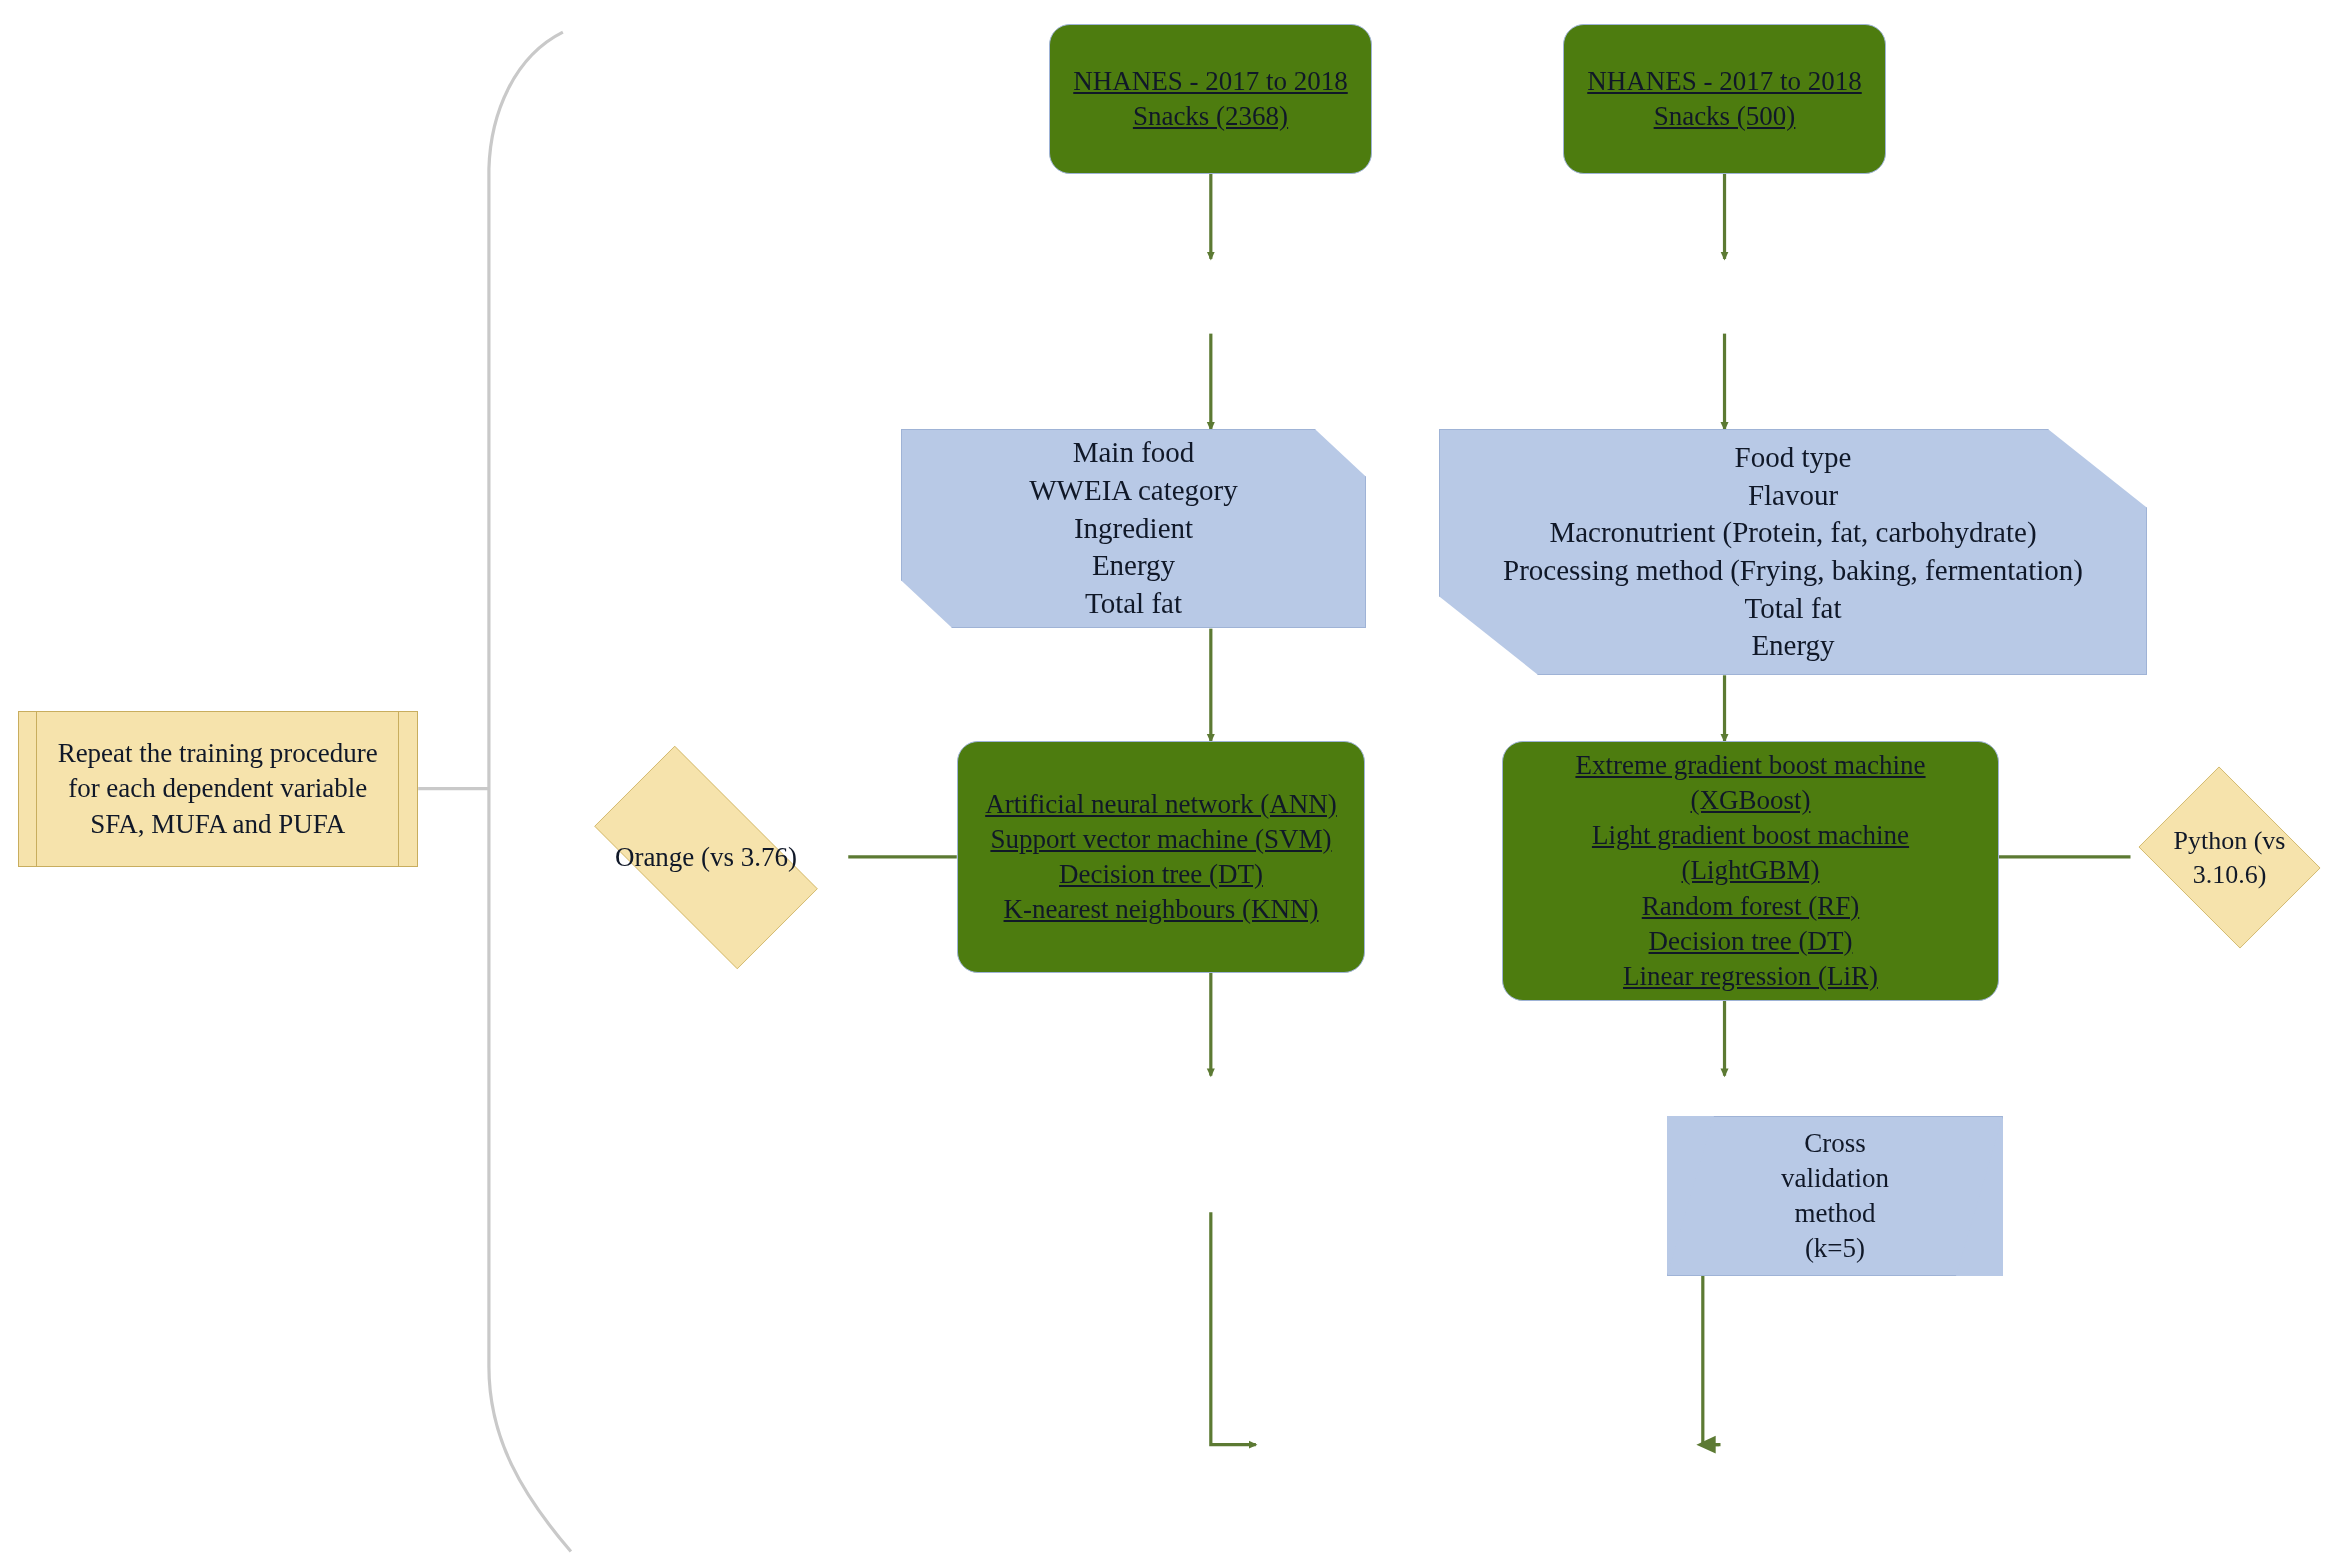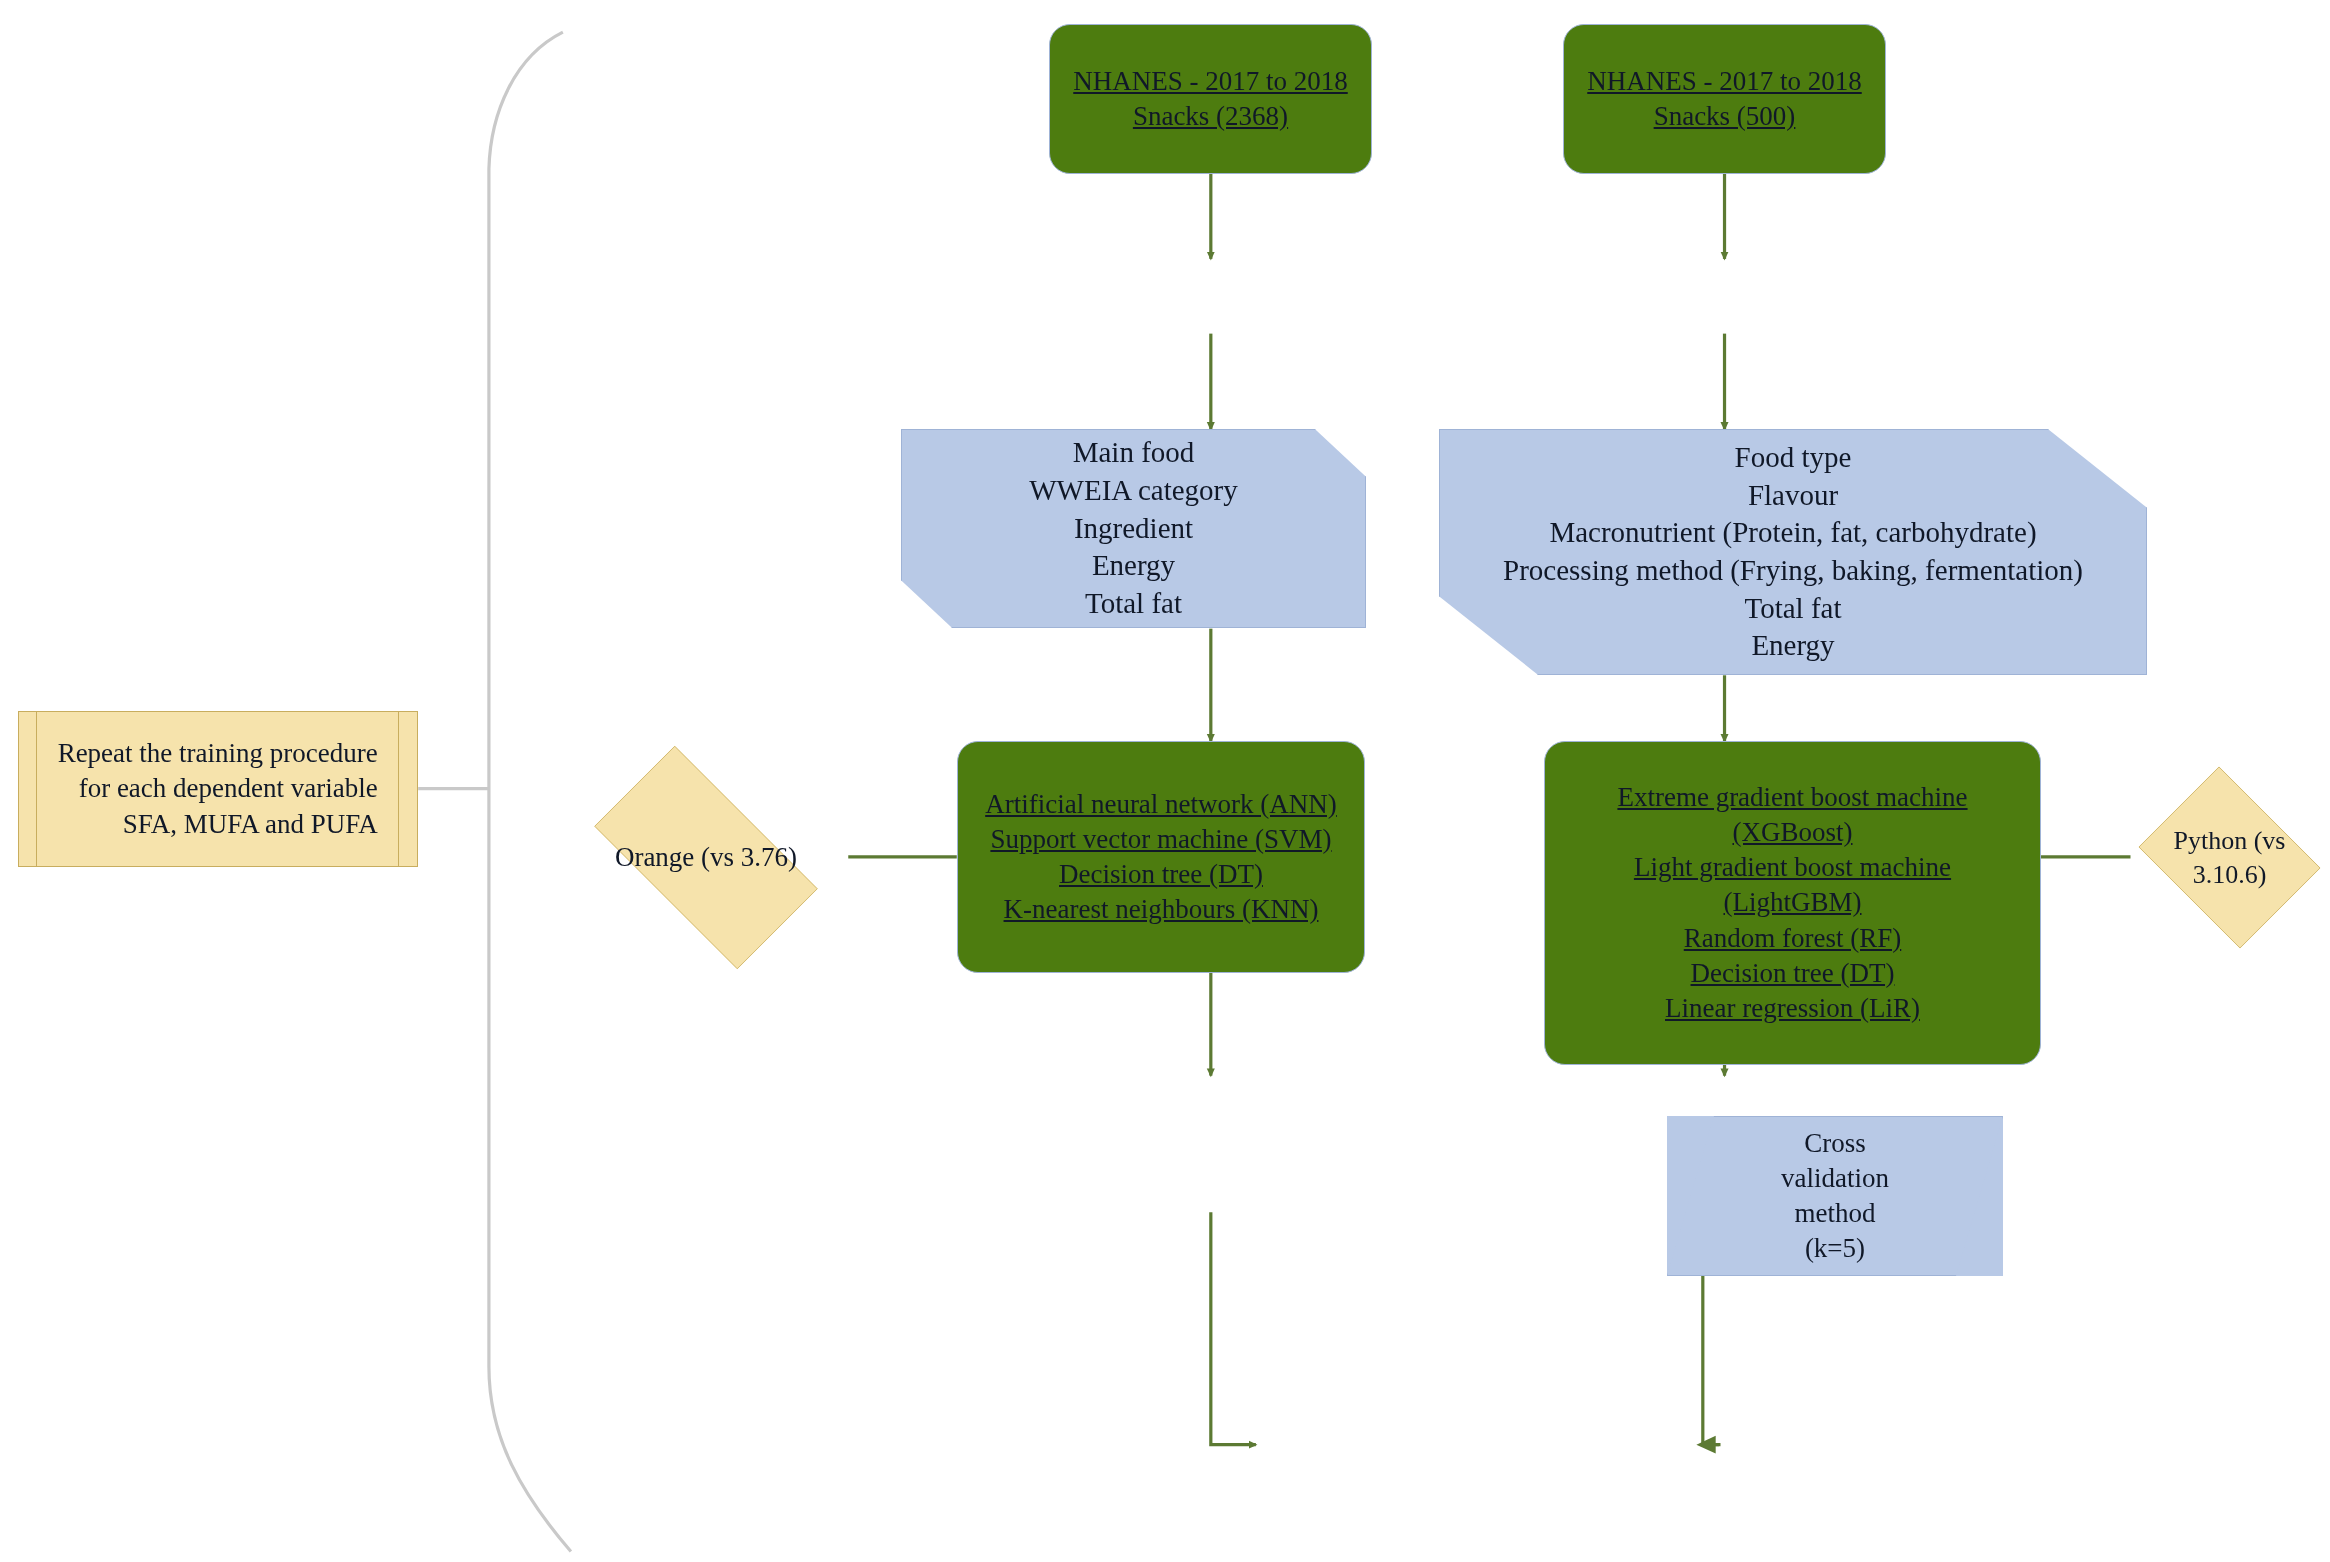--- a/index.html
+++ b/index.html
@@ -74,21 +74,20 @@
     left: 0; top: 0; right: 0; bottom: 0;
     background: #f6e3ac;
     border: 1.6px solid #c8ad5e;
     transform: rotate(45deg) scale(0.707);
     z-index: -1;
   }
   .predef {
     background: #f6e3ac;
     border: 1.6px solid #c8ad5e;
     font-size: 27px;
-    text-align: right;
   }
   .predef::before,
   .predef::after {
     content: "";
     position: absolute;
     top: 0;
     bottom: 0;
     width: 0;
     border-left: 1.6px solid #c8ad5e;
   }
@@ -175,21 +174,21 @@
 Energy</span>
   </div>
 
   <div class="node rounded-box" style="left:957px; top:741px; width:408px; height:232px;">
     <span class="node-text">Artificial neural network (ANN)
 Support vector machine (SVM)
 Decision tree (DT)
 K-nearest neighbours (KNN)</span>
   </div>
 
-  <div class="node rounded-box" style="left:1502px; top:741px; width:497px; height:324px;margin-left:42px;">
+  <div class="node rounded-box" style="left:1502px; top:741px; width:497px; height:260px;">
     <span class="node-text">Extreme gradient boost machine
 (XGBoost)
 Light gradient boost machine
 (LightGBM)
 Random forest (RF)
 Decision tree (DT)
 Linear regression (LiR)</span>
   </div>
 
   <div class="node diamond" style="left:563px; top:777px; width:286px; height:161px;">

